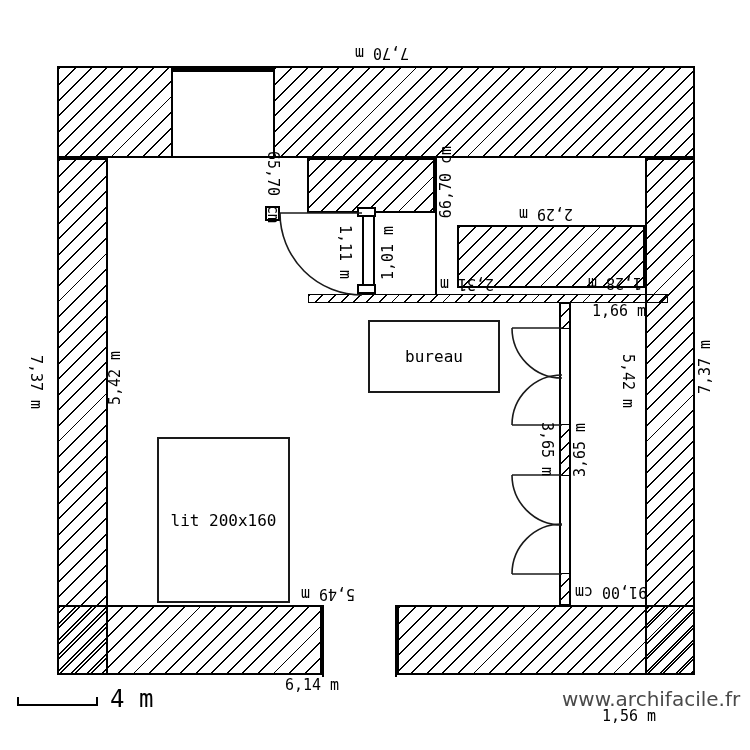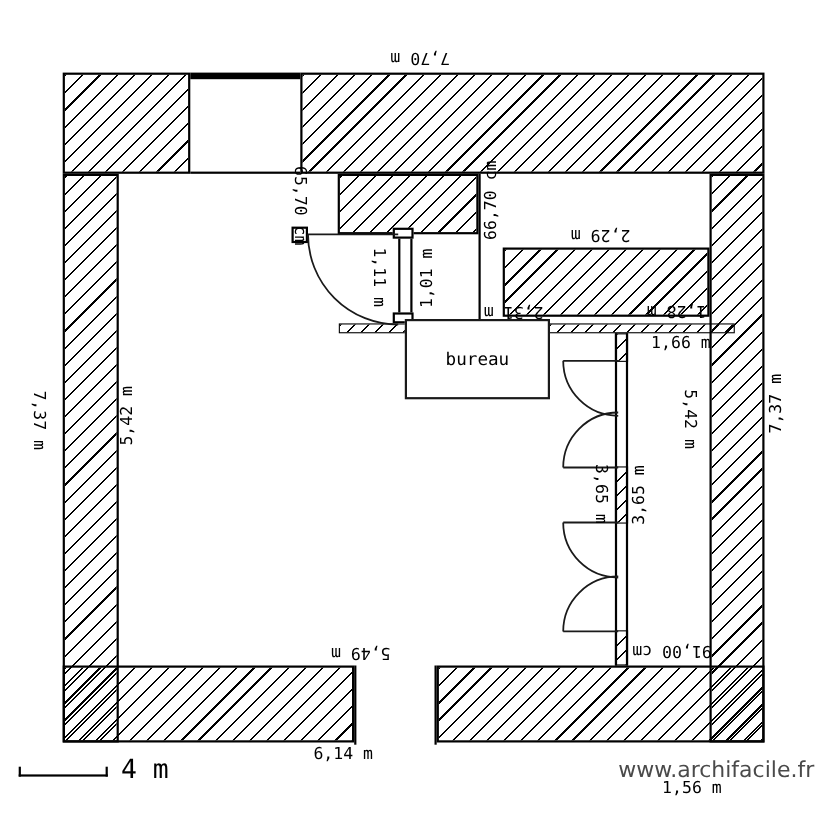--- a/index.html
+++ b/index.html
@@ -69,22 +69,25 @@
       <path d="M 512 328 A 50 50 0 0 0 562 378"></path>
       <path d="M 512 425 L 562 425"></path>
       <path d="M 512 425 A 50 50 0 0 1 562 375"></path>
       <path d="M 512 475 L 562 475"></path>
       <path d="M 512 475 A 50 50 0 0 0 562 525"></path>
       <path d="M 512 574 L 562 574"></path>
       <path d="M 512 574 A 50 50 0 0 1 562 524"></path>
     </g>
   </svg>
 
-  <div class="furn" style="left:368px;top:290px;width:132px;height:73px;">
+  <div class="furn" style="left:368px;top:320px;width:132px;height:73px;">
     <span>bureau</span>
+  </div>
+  <div class="furn" style="left:157px;top:437px;width:133px;height:166px;">
+    <span>lit 200x160</span>
   </div>
 
   <span class="dim r180" style="left:382px;top:53px;">7,70 m</span>
   <span class="dim r90" style="left:36px;top:382px;">7,37 m</span>
   <span class="dim r-90" style="left:705px;top:367px;">7,37 m</span>
   <span class="dim r-90" style="left:115px;top:378px;">5,42 m</span>
   <span class="dim r90" style="left:628px;top:381px;">5,42 m</span>
   <span class="dim r90" style="left:273px;top:187px;">65,70 cm</span>
   <span class="dim r-90" style="left:446px;top:182px;">66,70 cm</span>
   <span class="dim r90" style="left:345px;top:252px;">1,11 m</span>

